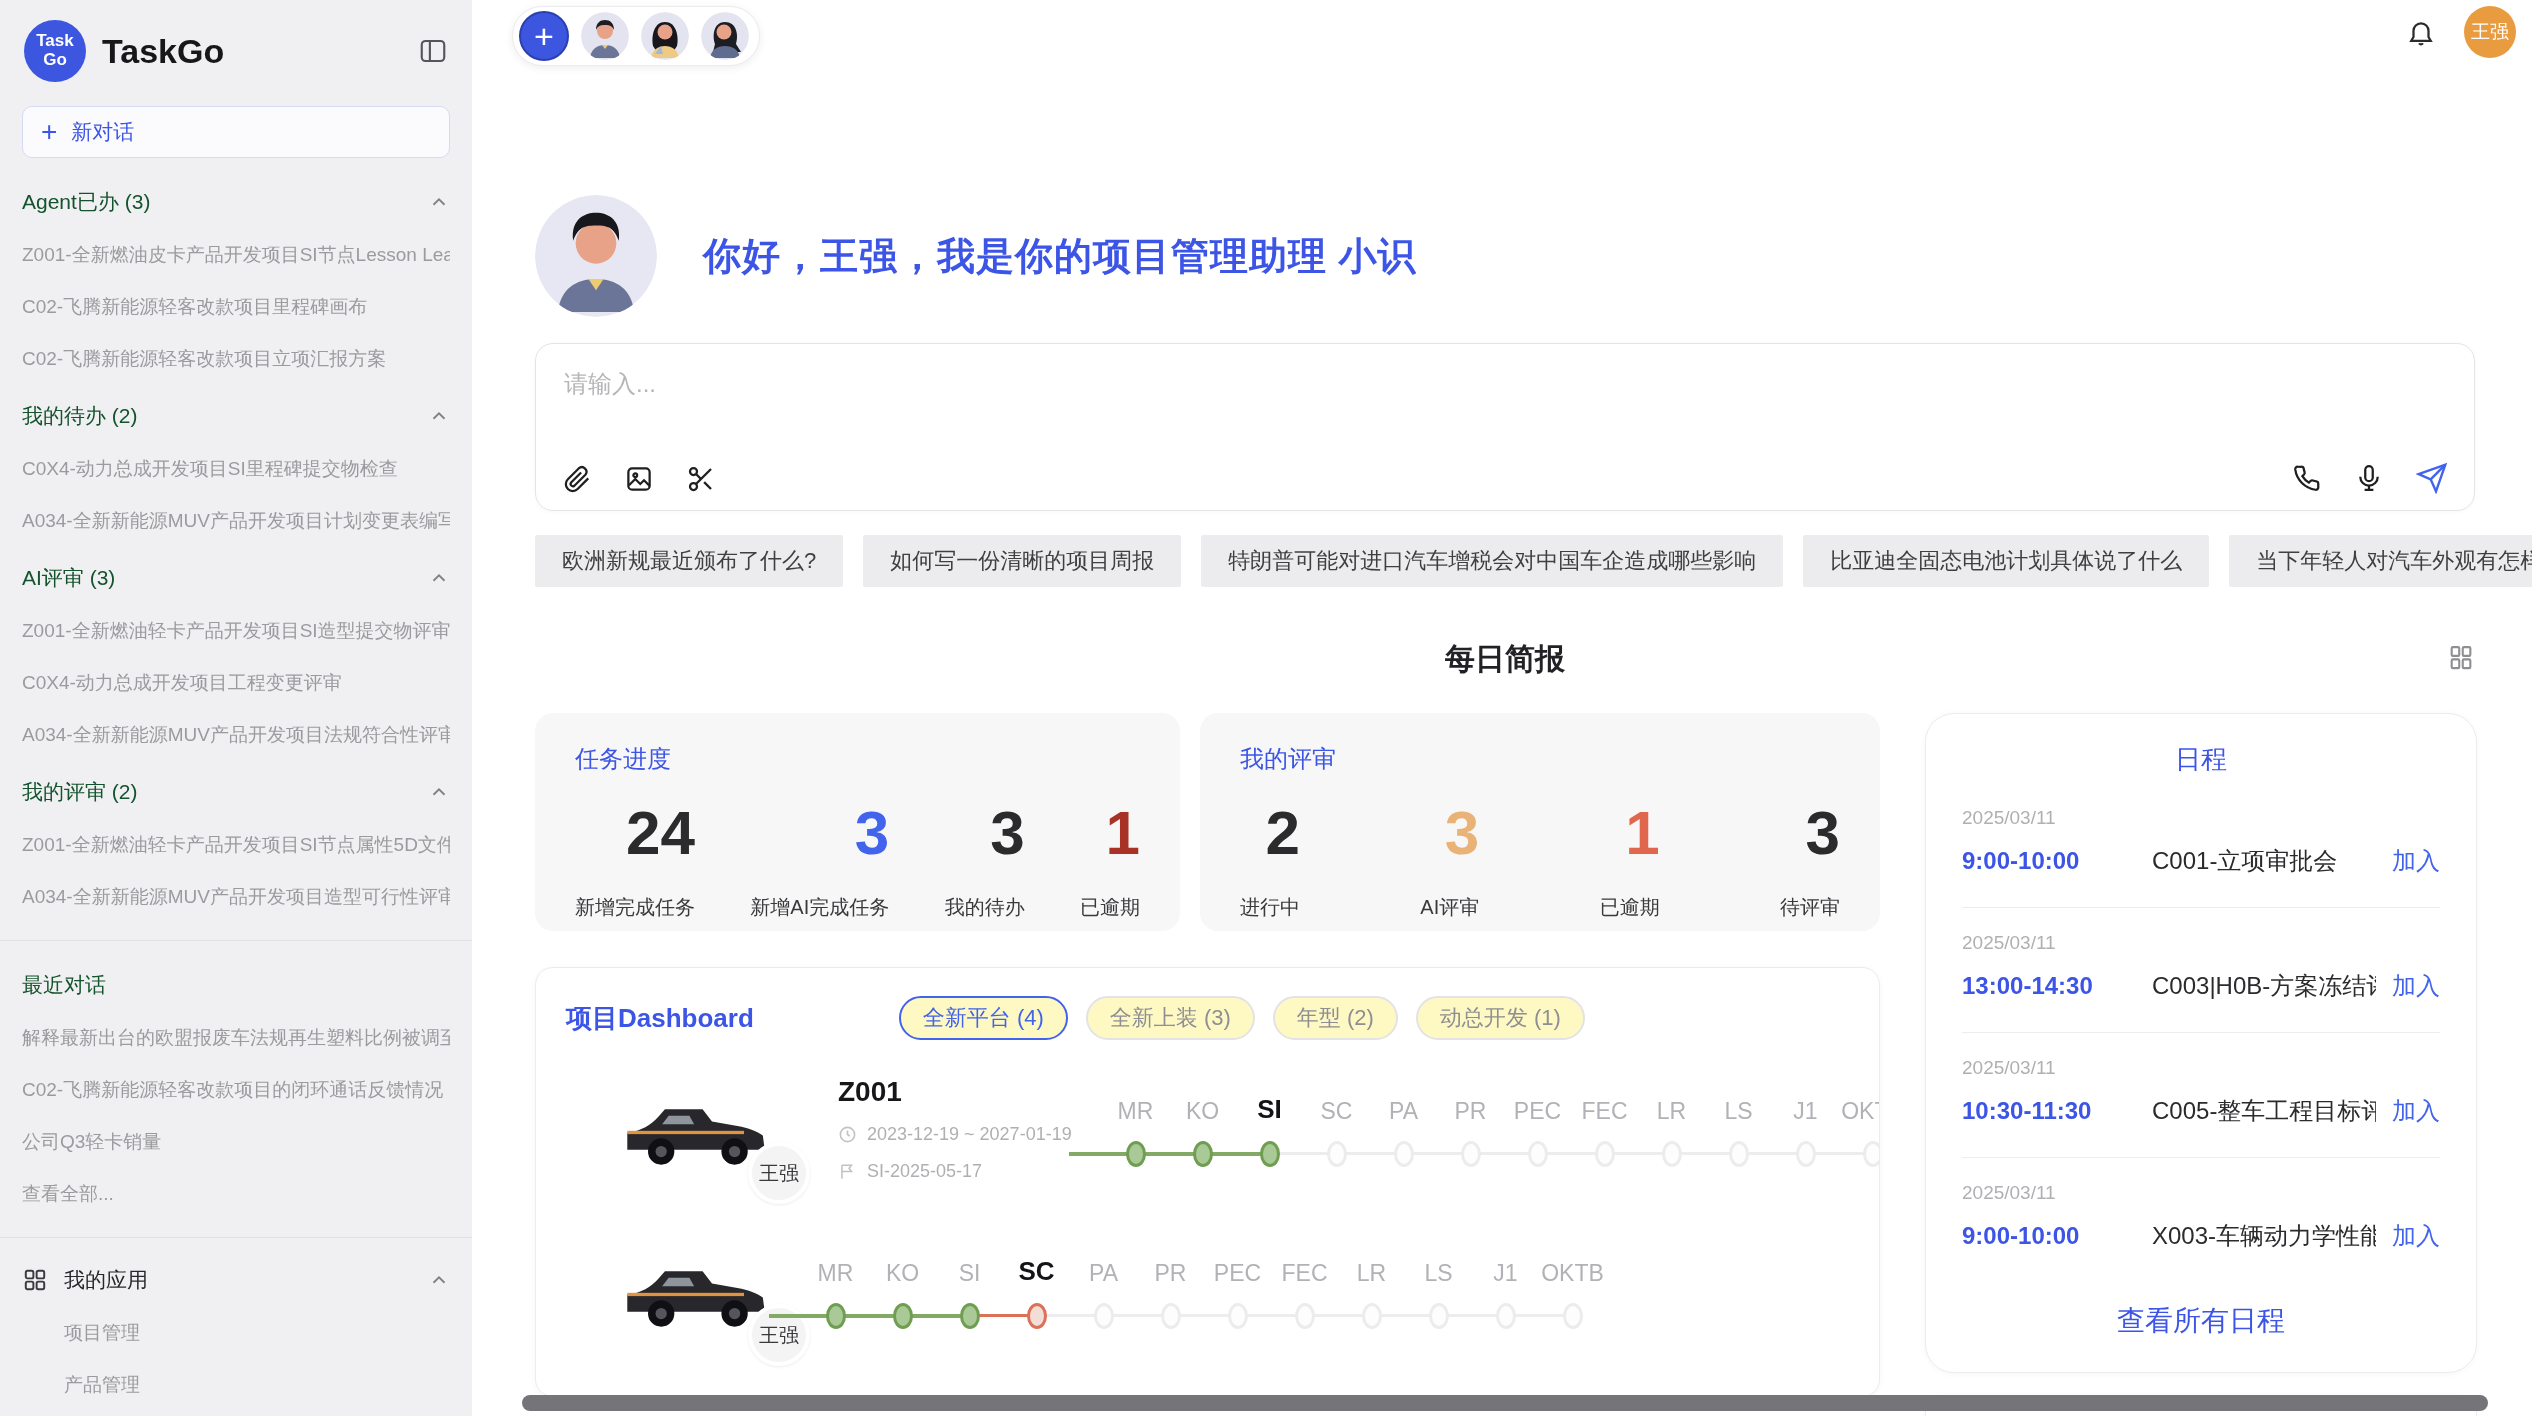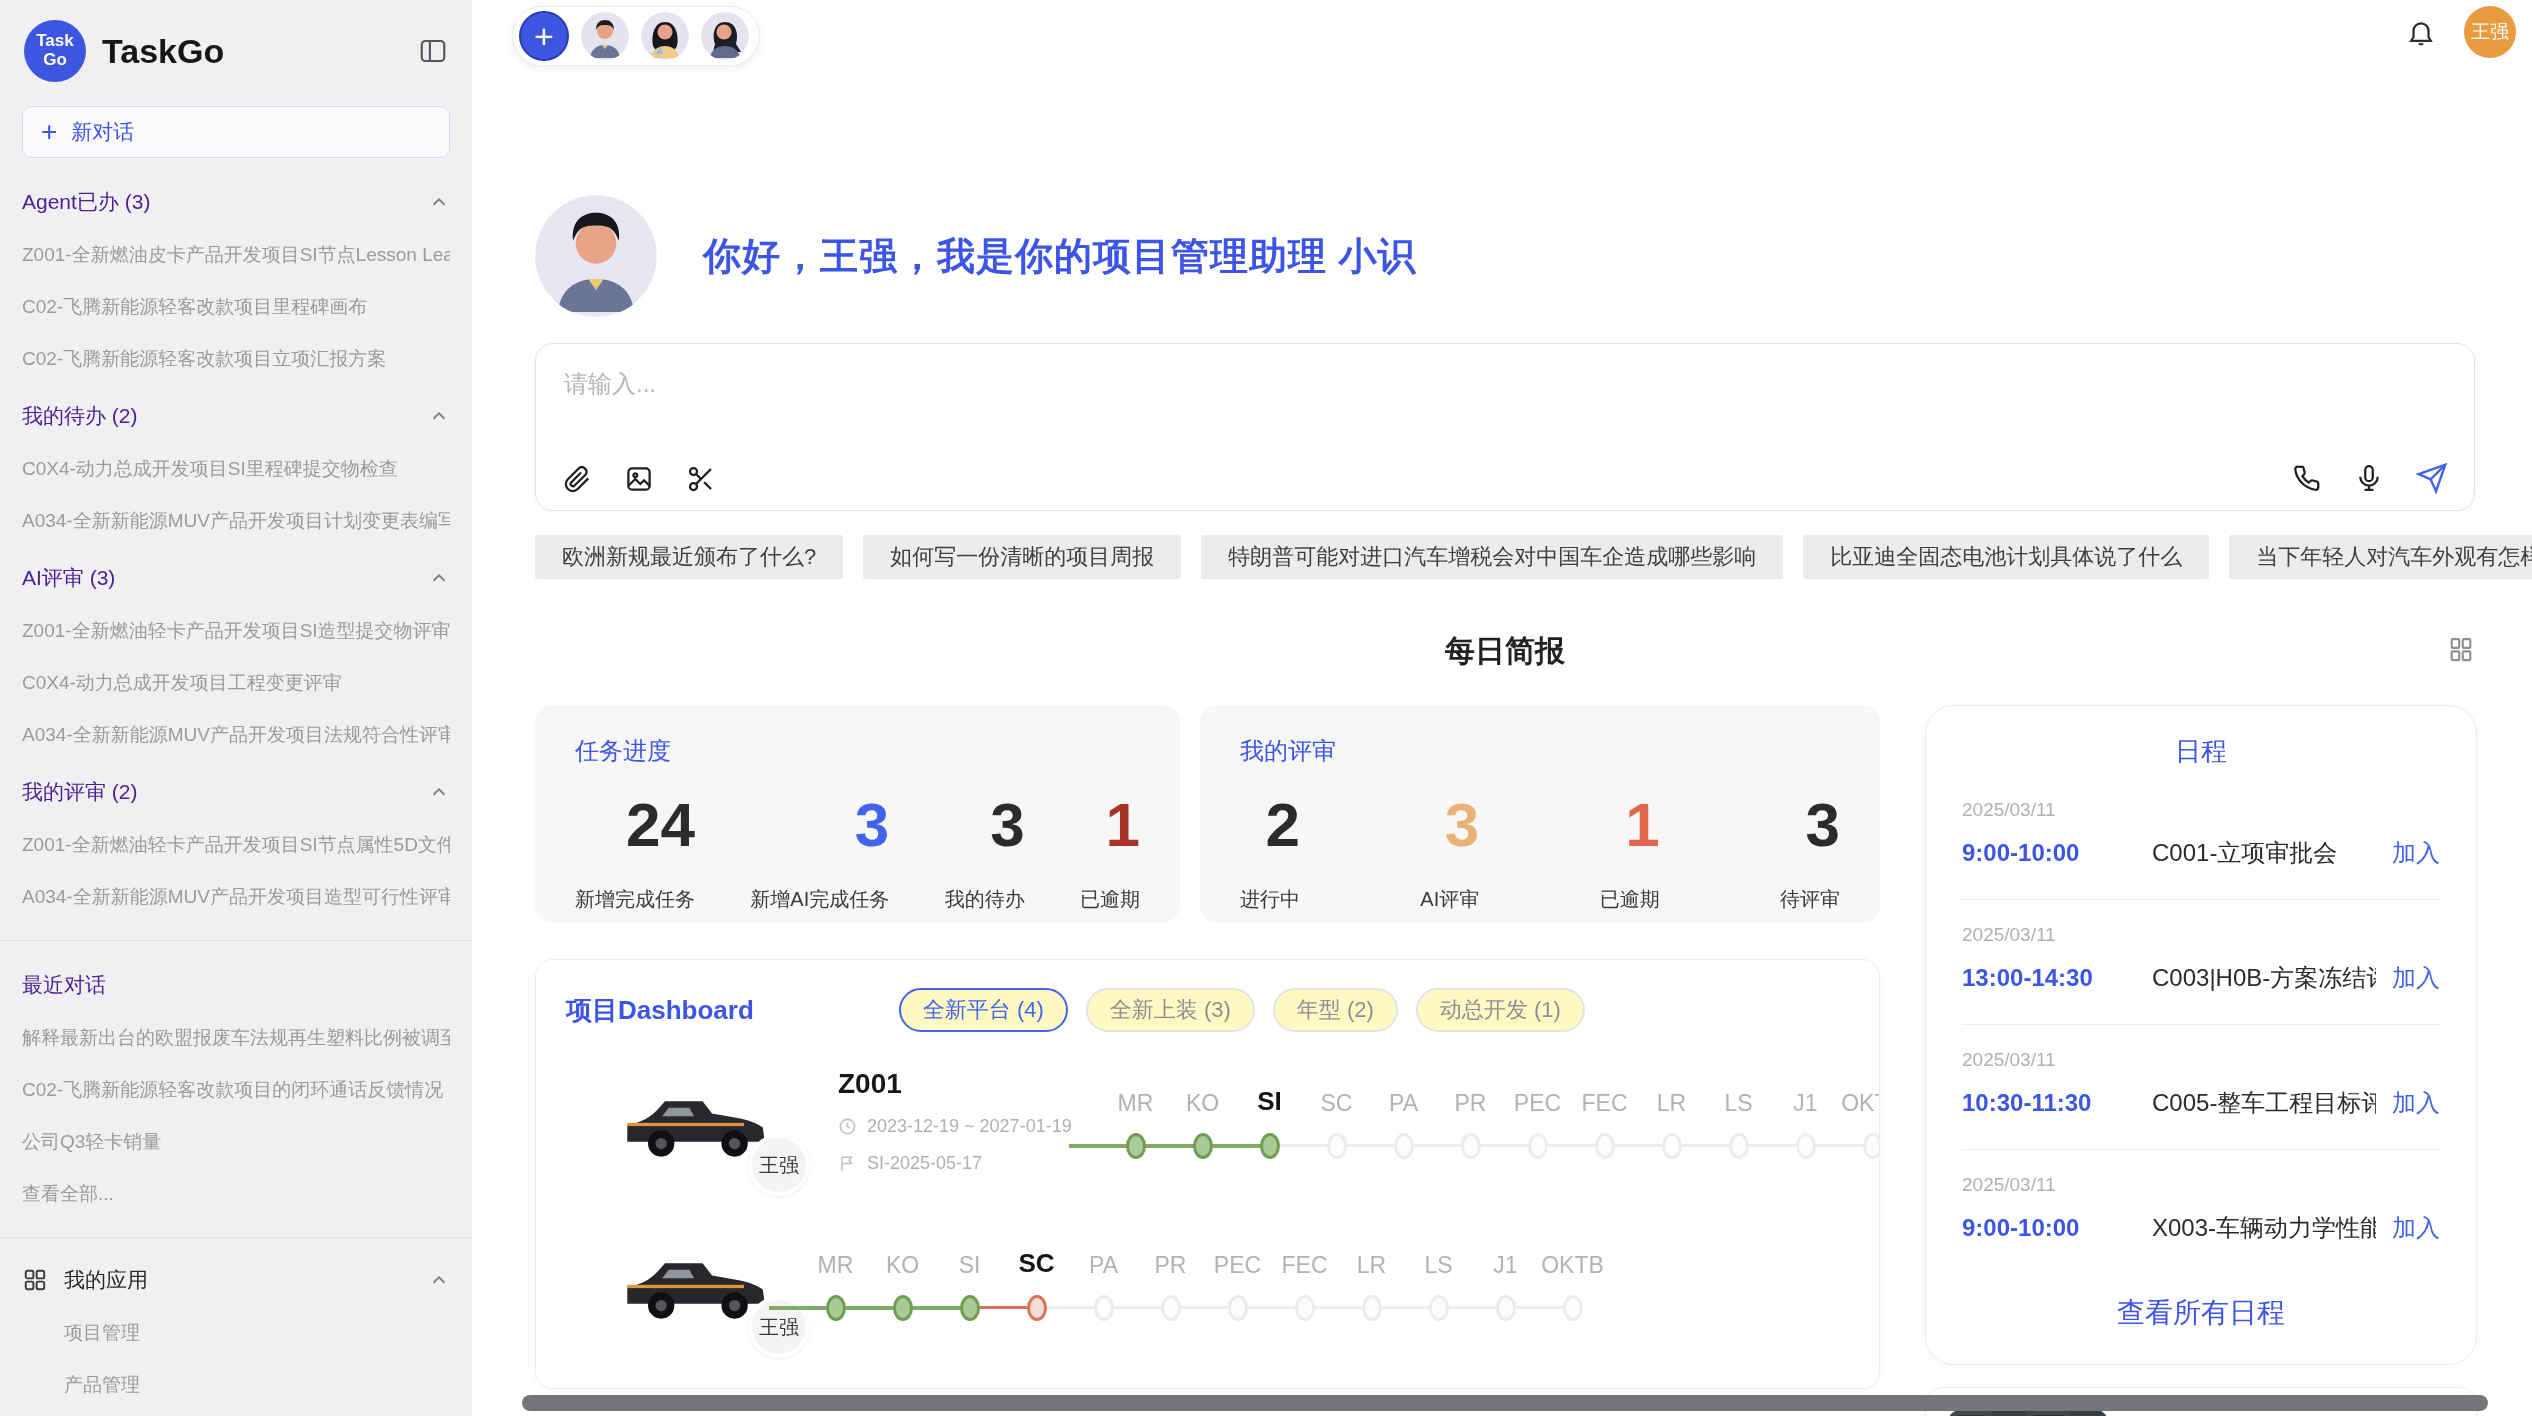--- a/index.html
+++ b/index.html
@@ -8,21 +8,21 @@
 
   
   .sidebar { width:472px; min-width:472px; background:#f0f0f2; padding:14px 16px 0; overflow:hidden; position:relative; }
   .logo-row { display:flex; align-items:center; padding:6px 8px; }
   .logo-badge { width:62px; height:62px; border-radius:50%; background:#3d56e0; color:#fff; display:flex; flex-direction:column; align-items:center; justify-content:center; font-size:17px; font-weight:700; line-height:1.1; }
   .app-name { margin-left:16px; font-size:34px; font-weight:700; color:#17171a; }
   .collapse-btn { margin-left:auto; color:#55555a; display:flex; cursor:pointer; }
   .new-chat { margin:18px 6px 6px; height:52px; border:1px solid #d6daf2; background:#fbfbfe; border-radius:10px; color:#3c55e6; font-size:21px; display:flex; align-items:center; gap:14px; padding-left:18px; cursor:pointer; }
   .new-chat .plus { font-size:28px; font-weight:400; line-height:1; }
   .side-sec-head { margin-top:30px; display:flex; align-items:center; padding:0 6px; }
-  .side-sec-title { font-size:21px; color:#4c1d95; }
+  .side-sec-title { font-size:21px; color:#14532d; }
   .side-sec-head .chev { margin-left:auto; color:#808085; display:flex; cursor:pointer; }
   .side-list { list-style:none; padding:0 6px; }
   .side-item { margin-top:26px; font-size:19px; color:#9b9b9f; white-space:nowrap; overflow:hidden; cursor:pointer; }
   .side-divider { margin:30px -16px 0; border-top:1px solid #e1e1e4; }
   .apps-head { margin-top:28px; display:flex; align-items:center; gap:16px; padding:0 6px; font-size:21px; color:#28282c; }
   .apps-head .chev { margin-left:auto; color:#808085; display:flex; }
   .apps-list { list-style:none; padding:0 6px 0 48px; }
   .apps-list .side-item { margin-top:26px; }
   .side-row .sicon, .apps-head .sicon { color:#3a3a3e; display:flex; }
 
@@ -42,21 +42,21 @@
 
   .input-card { margin-top:26px; height:168px; border:1px solid #e4e4e7; border-radius:18px; position:relative; box-shadow:0 1px 4px rgba(0,0,0,.03); }
   .input-card textarea { position:absolute; inset:0; border:none; outline:none; resize:none; background:transparent; padding:24px 28px; font-size:24px; font-family:inherit; color:#2b2b2e; }
   .input-card textarea::placeholder { color:#b6b6ba; }
   .in-icons-left { position:absolute; left:26px; bottom:16px; display:flex; gap:32px; color:#1f1f21; }
   .in-icons-right { position:absolute; right:26px; bottom:16px; display:flex; gap:32px; color:#1f1f21; align-items:center; }
   .in-icons-left span, .in-icons-right span { display:flex; cursor:pointer; }
   .send-ic { color:#4263eb; }
 
   .chips { margin-top:24px; display:flex; gap:20px; }
-  .chip { height:44px; background:#ececee; border-radius:2px; display:flex; align-items:center; padding:0 27px; font-size:22px; color:#3f3f42; white-space:nowrap; cursor:pointer; }
+  .chip { height:52px; background:#ececee; border-radius:2px; display:flex; align-items:center; padding:0 27px; font-size:22px; color:#3f3f42; white-space:nowrap; cursor:pointer; }
 
   .brief-head { margin-top:52px; position:relative; height:40px; }
   .brief-title { text-align:center; font-size:30px; font-weight:700; color:#222226; }
   .layout-ic { position:absolute; right:0; top:4px; color:#8e8e93; cursor:pointer; }
 
   .columns { margin-top:34px; display:flex; gap:45px; align-items:flex-start; }
   .col-left { width:1345px; }
   .col-right { width:552px; }
 
   .stats-row { display:flex; gap:20px; }

